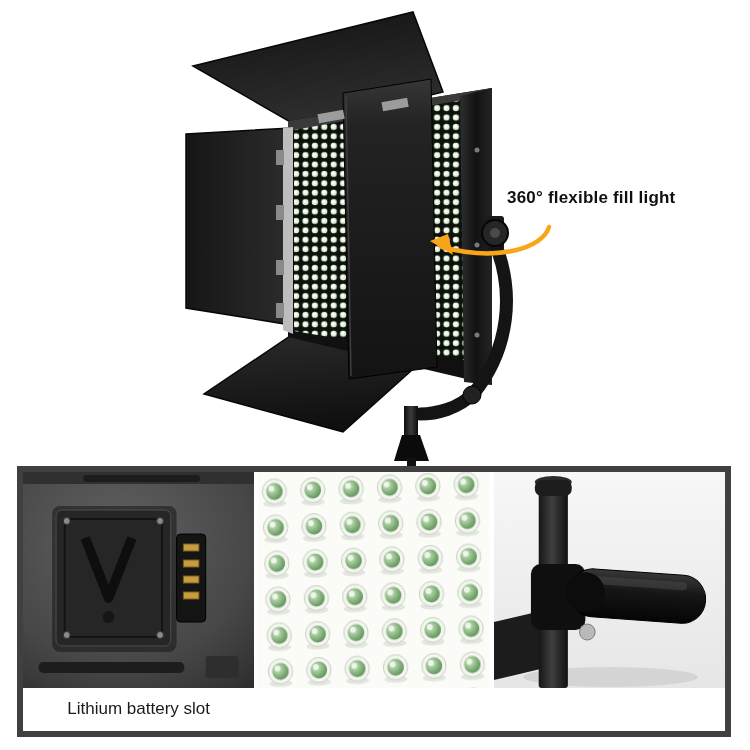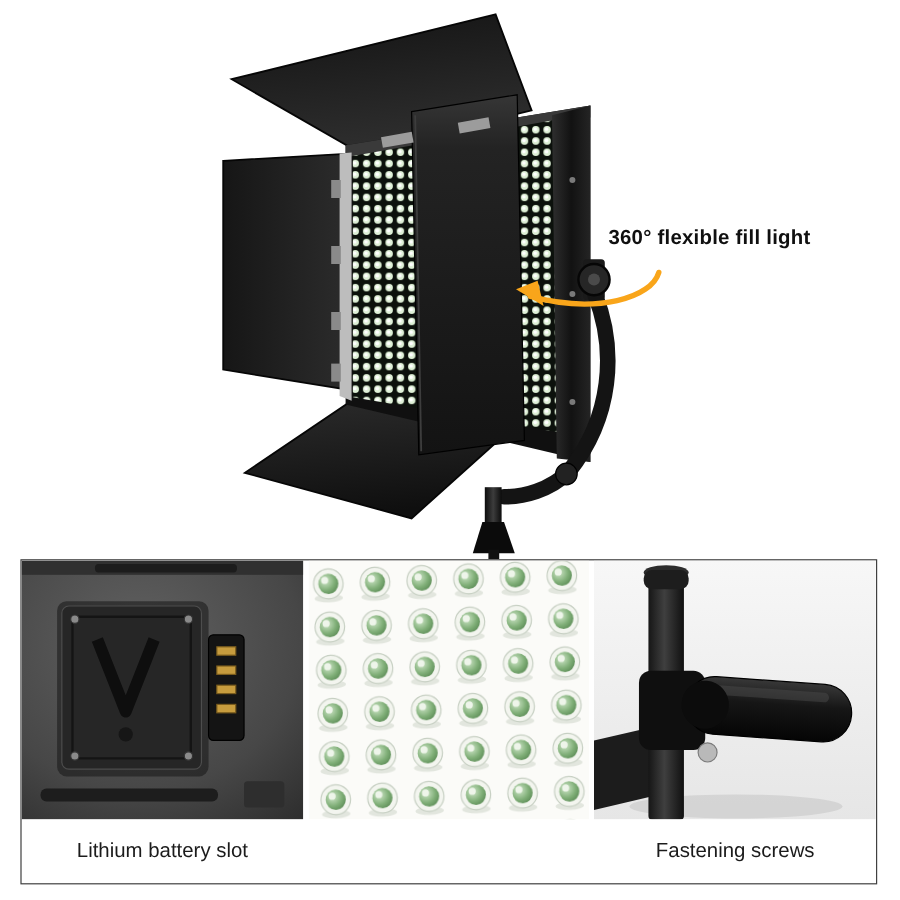--- a/index.html
+++ b/index.html
@@ -9,21 +9,21 @@
     font-family:"Liberation Sans",sans-serif;overflow:hidden;padding-left:12px;
   }
   .hero-svg{position:absolute;left:0;top:0;display:block;}
   .annotation{
     position:absolute;left:507px;top:188px;
     font-size:17px;font-weight:600;color:#101010;letter-spacing:.2px;
     white-space:nowrap;
   }
   .detail-box{
     position:absolute;left:17px;top:466px;width:714px;height:271px;
-    border:1px solid #404040;background:#ffffff;box-sizing:border-box;
+    border:6px solid #404040;background:#ffffff;box-sizing:border-box;
     display:flex;gap:4px;
   }
   .cell{flex:1;min-width:0;display:flex;flex-direction:column;}
   .photo{height:216px;position:relative;overflow:hidden;}
   .photo svg{display:block;width:100%;height:100%;}
   .caption{
     flex:1;display:flex;align-items:center;justify-content:center;
     text-align:center;font-size:17px;font-weight:500;color:#1b1b1b;line-height:1.3;
   }
   .cell:nth-child(2) .caption span{display:inline-block;max-width:145px;}
@@ -220,19 +220,16 @@
           <rect x="42" y="8" width="38" height="16" rx="7" fill="#1d1d1d"></rect>
           <rect x="38" y="92" width="56" height="66" rx="10" fill="#0f0f0f"></rect>
           <circle cx="96" cy="160" r="8" fill="#b9b9b9" stroke="#7c7c7c"></circle>
           <g transform="rotate(4 90 120)">
             <rect x="78" y="96" width="140" height="48" rx="24" fill="url(#gLever)" stroke="#000000"></rect>
             <rect x="92" y="103" width="106" height="8" rx="4" fill="#4a4a4a" opacity="0.5"></rect>
             <circle cx="94" cy="120" r="20" fill="#0c0c0c"></circle>
           </g>
         </svg>
       </div>
-      <div class="caption">
-        <span>Fastening screws</span>
-      </div>
     </div>
 
   </div>
 </div>
 
 </body></html>

